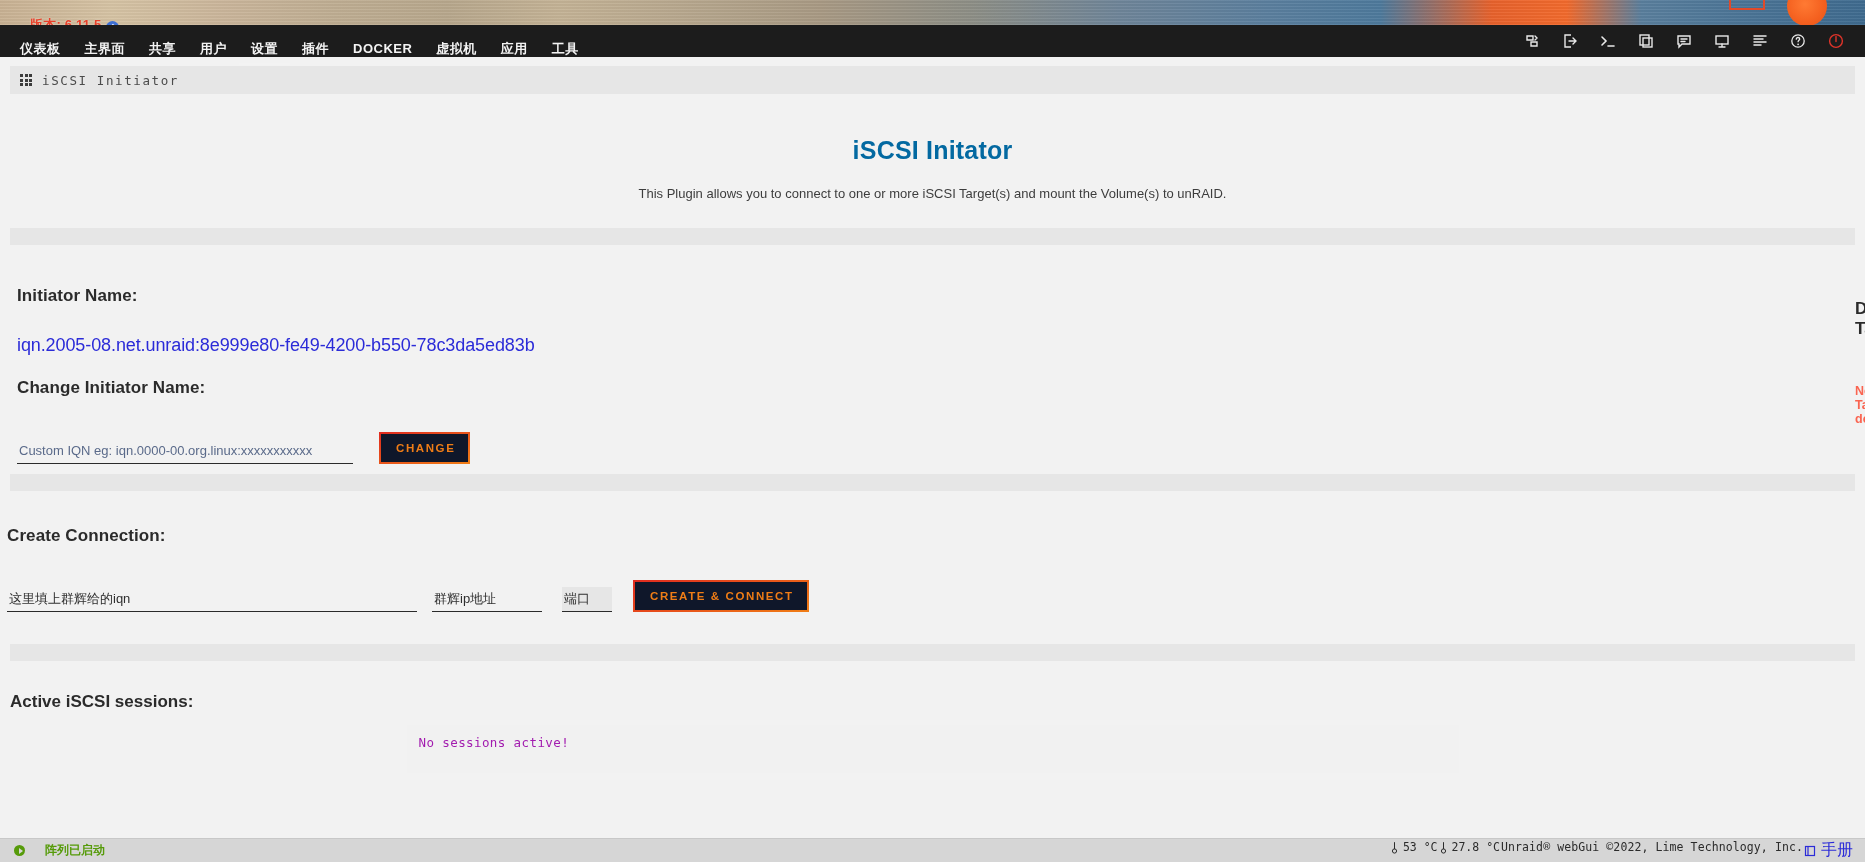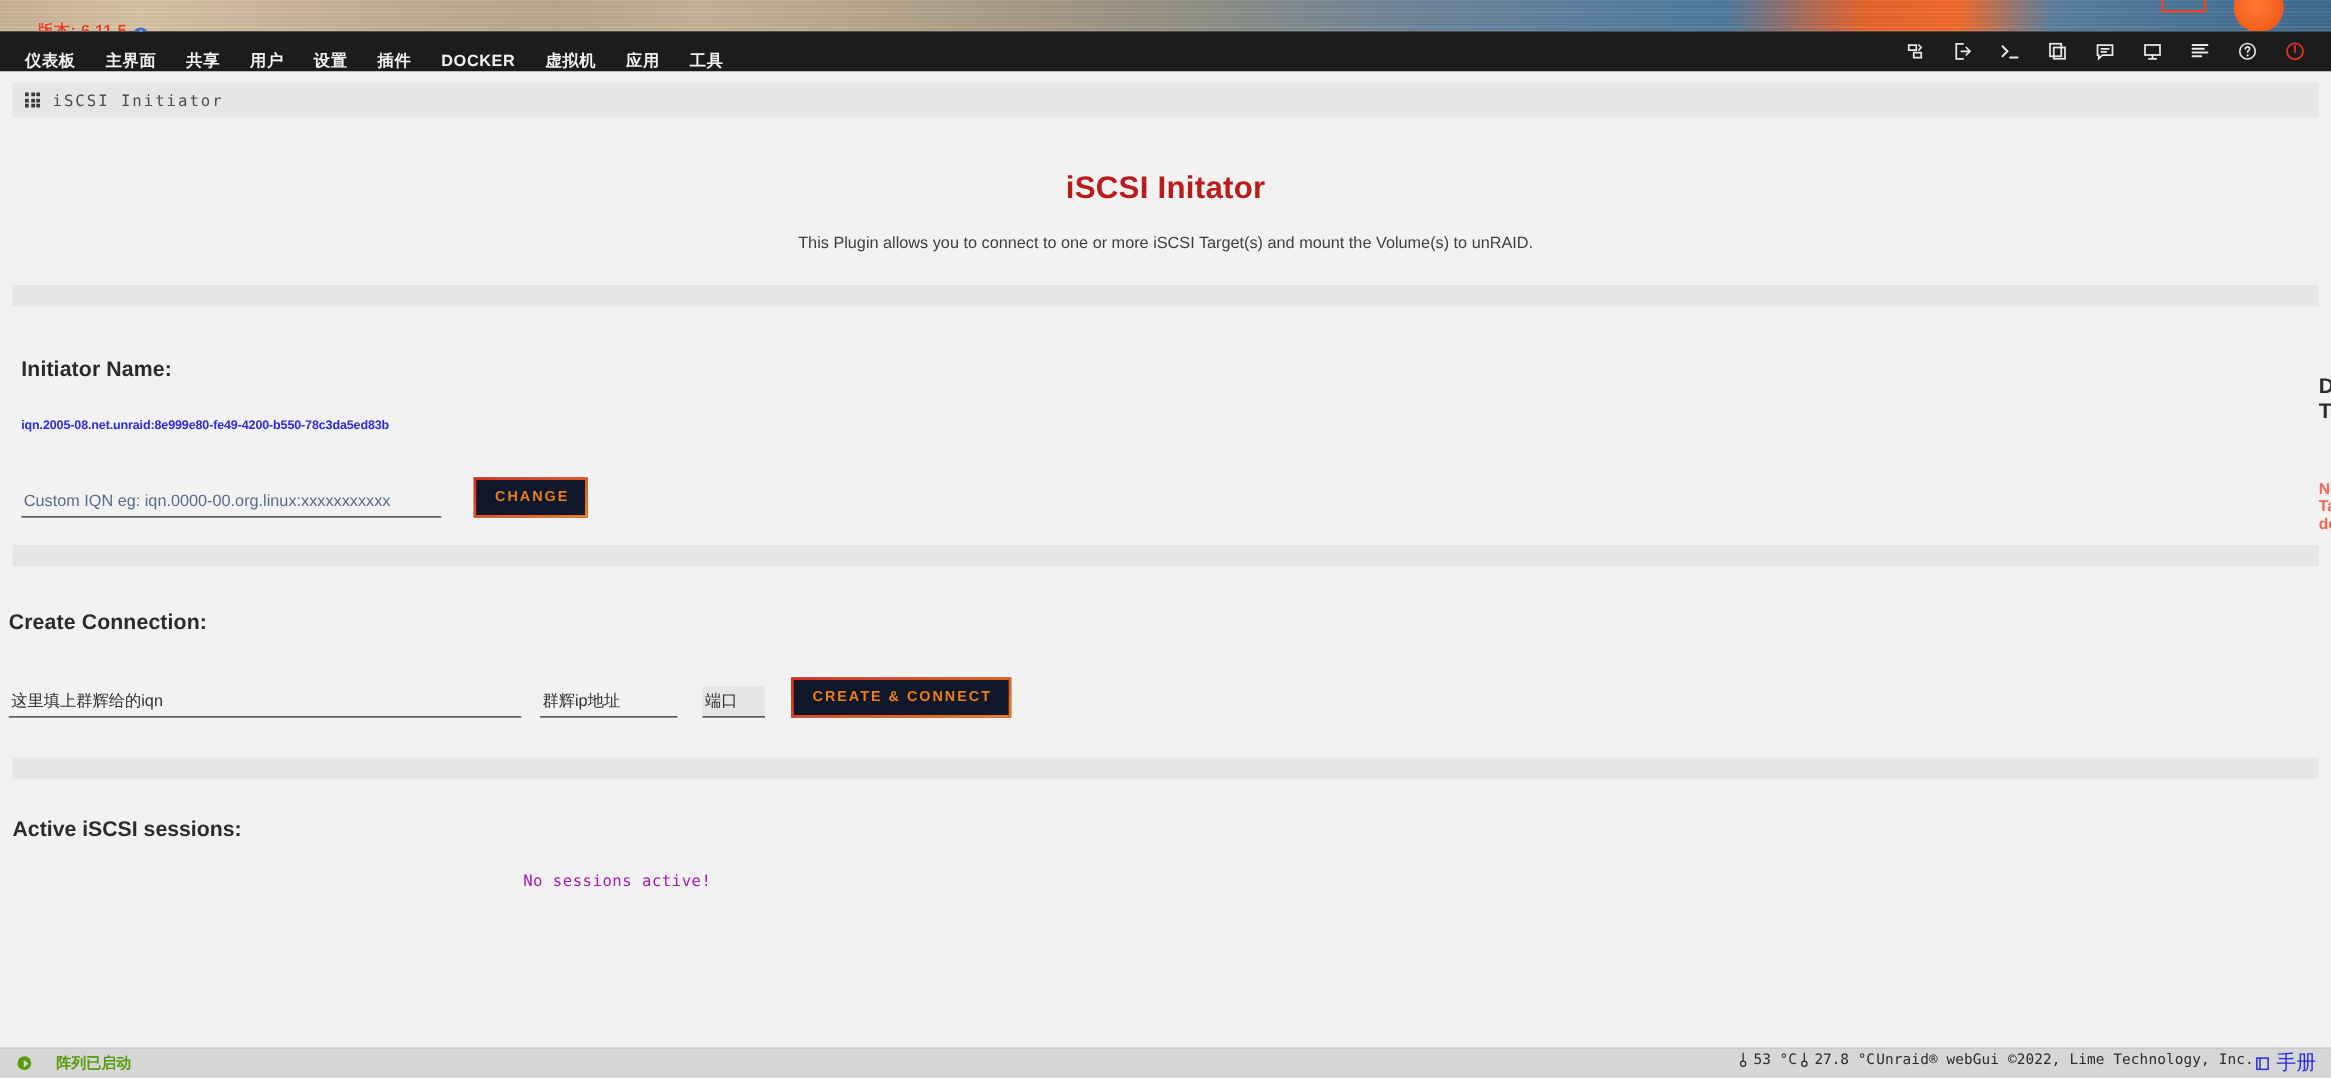--- a/index.html
+++ b/index.html
@@ -89,40 +89,40 @@
   }
   .grid-icon i { background: #3b3b3b; display: block; width:3px; height:3px; }
   .page-bar-title {
     font-size: 12.5px; color: #4c4c4c; letter-spacing: 1.6px;
     font-family: "DejaVu Sans Mono", monospace;
   }
 
   
   .content { padding: 0 10px; }
   .title-main {
-    text-align: center; color: #b91c1c; font-size: 25px; font-weight: 700;
+    text-align: center; color: #0369a1; font-size: 25px; font-weight: 700;
     margin-top: 42px; letter-spacing: .2px;
   }
   .subtitle {
     text-align: center; color: #3d3d3d; font-size: 13px;
     margin-top: 21px;
   }
   .divider {
     background: #e6e6e6; height: 17px; margin: 0 0 0 0;
   }
 
   .row2 { display: flex; width: 100%; }
   .col { width: 50%; }
 
   h3.sec {
     font-size: 17px; font-weight: 700; color: #2b2b2b;
     letter-spacing: .1px;
   }
   .iqn-link {
-    color: #2b2bd8; font-size: 10px; font-weight: 700;
+    color: #2b2bd8; font-size: 18px; font-weight: 400;
     text-decoration: none; letter-spacing: -.1px;
   }
   .no-targets {
     color: #fa6450; font-size: 12.5px; font-weight: 700;
   }
 
   .field-row { display: flex; align-items: flex-end; gap: 0; }
   input.line {
     border: none; border-bottom: 1px solid #2b2b2b; background: transparent;
     font-size: 13px; color: #2b2b2b; padding: 4px 2px 5px 2px; outline: none;
@@ -287,20 +287,21 @@
   <div class="title-main">iSCSI Initator</div>
   <div class="subtitle">This Plugin allows you to connect to one or more iSCSI Target(s) and mount the Volume(s) to unRAID.</div>
 
   <div class="divider" style="margin-top:27px;"></div>
 
   <div class="row2" style="margin-top:41px;">
 
     <div class="col" style="padding-left:7px;">
       <h3 class="sec">Initiator Name:</h3>
       <a class="iqn-link" href="#" style="display:inline-block;margin-top:29px;">iqn.2005-08.net.unraid:8e999e80-fe49-4200-b550-78c3da5ed83b</a>
+      <h3 class="sec" style="margin-top:22px;">Change Initiator Name:</h3>
       <div class="field-row" style="margin-top:34px;">
         <input class="line" type="text" style="width: 336px;" placeholder="Custom IQN eg: iqn.0000-00.org.linux:xxxxxxxxxxx">
         <button class="btn-outline" style="margin-left:26px;">CHANGE</button>
       </div>
     </div>
 
     <div class="col" style="padding-left:934px;">
       <h3 class="sec" style="margin-top:13px;">Defined Targets:</h3>
       <div class="no-targets" style="margin-top:45px;">No Targets defined!</div>
     </div>

